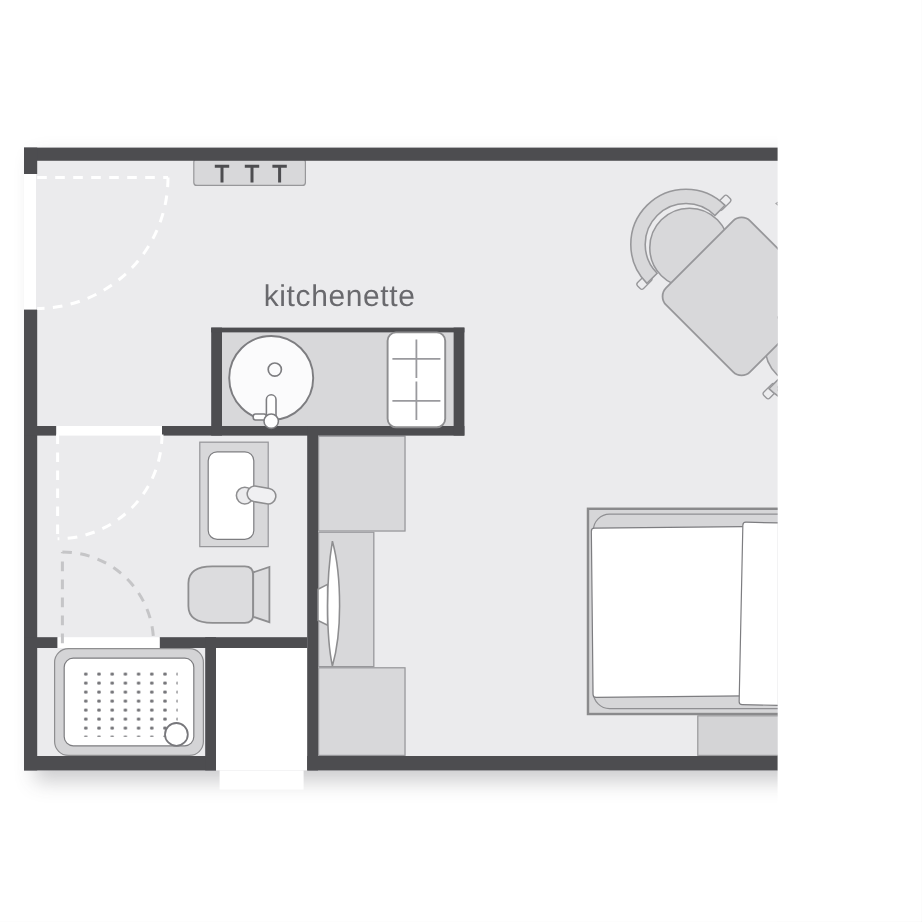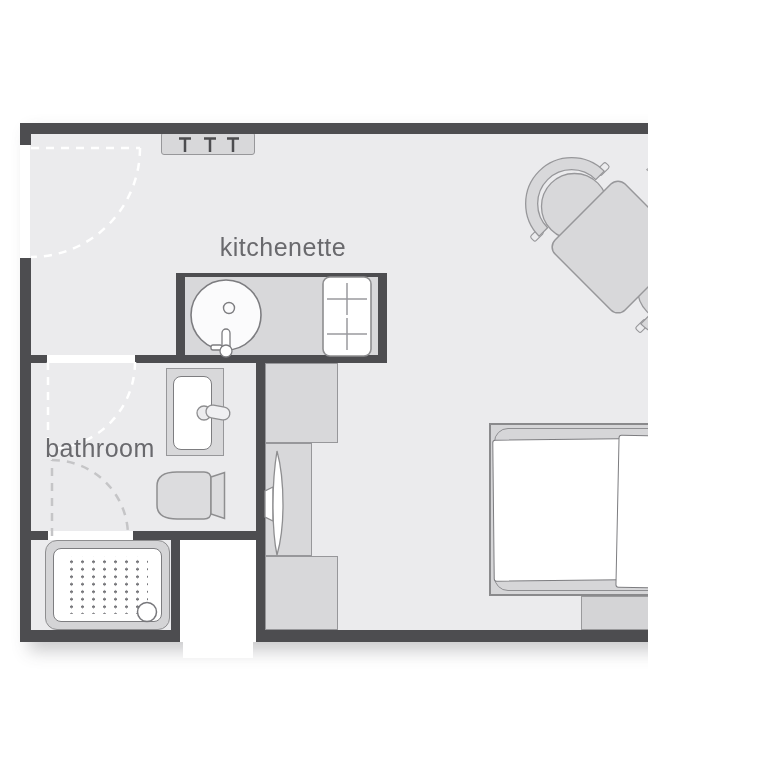--- a/index.html
+++ b/index.html
@@ -206,15 +206,14 @@
           </g>
         <g transform="rotate(160) scale(0.9)">
             <path d="M6,0 C14,-12 34,-16 52,-10 C44,2 24,8 6,0 Z"></path>
             <path d="M10,-2 L46,-8" fill="none" stroke-width=".8"></path>
           </g>
       </g>
     </g>
   </svg>
 
   <div id="label-kitchenette" class="room-label">kitchenette</div>
-  <div id="label-bathroom" class="room-label">bathroom</div>
 
 </div>
 
 </body></html>

